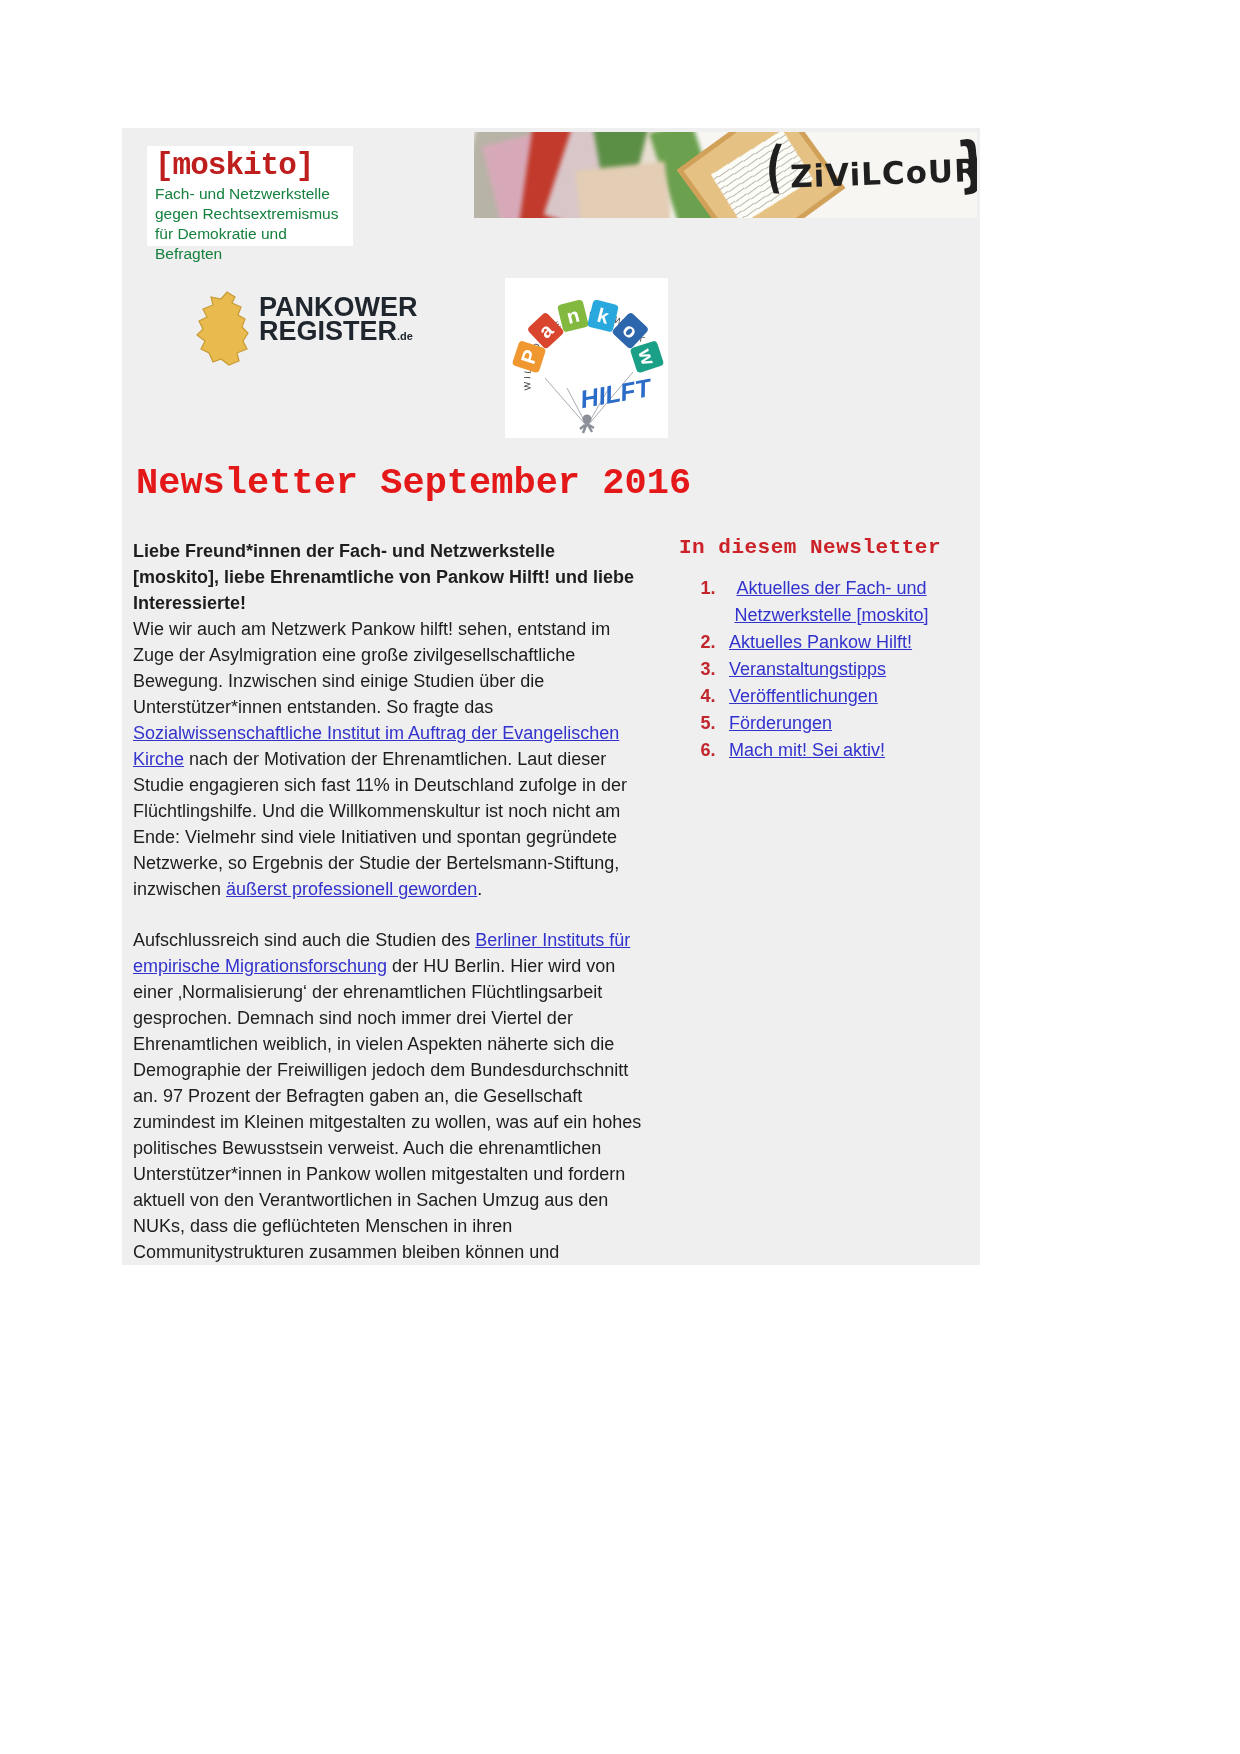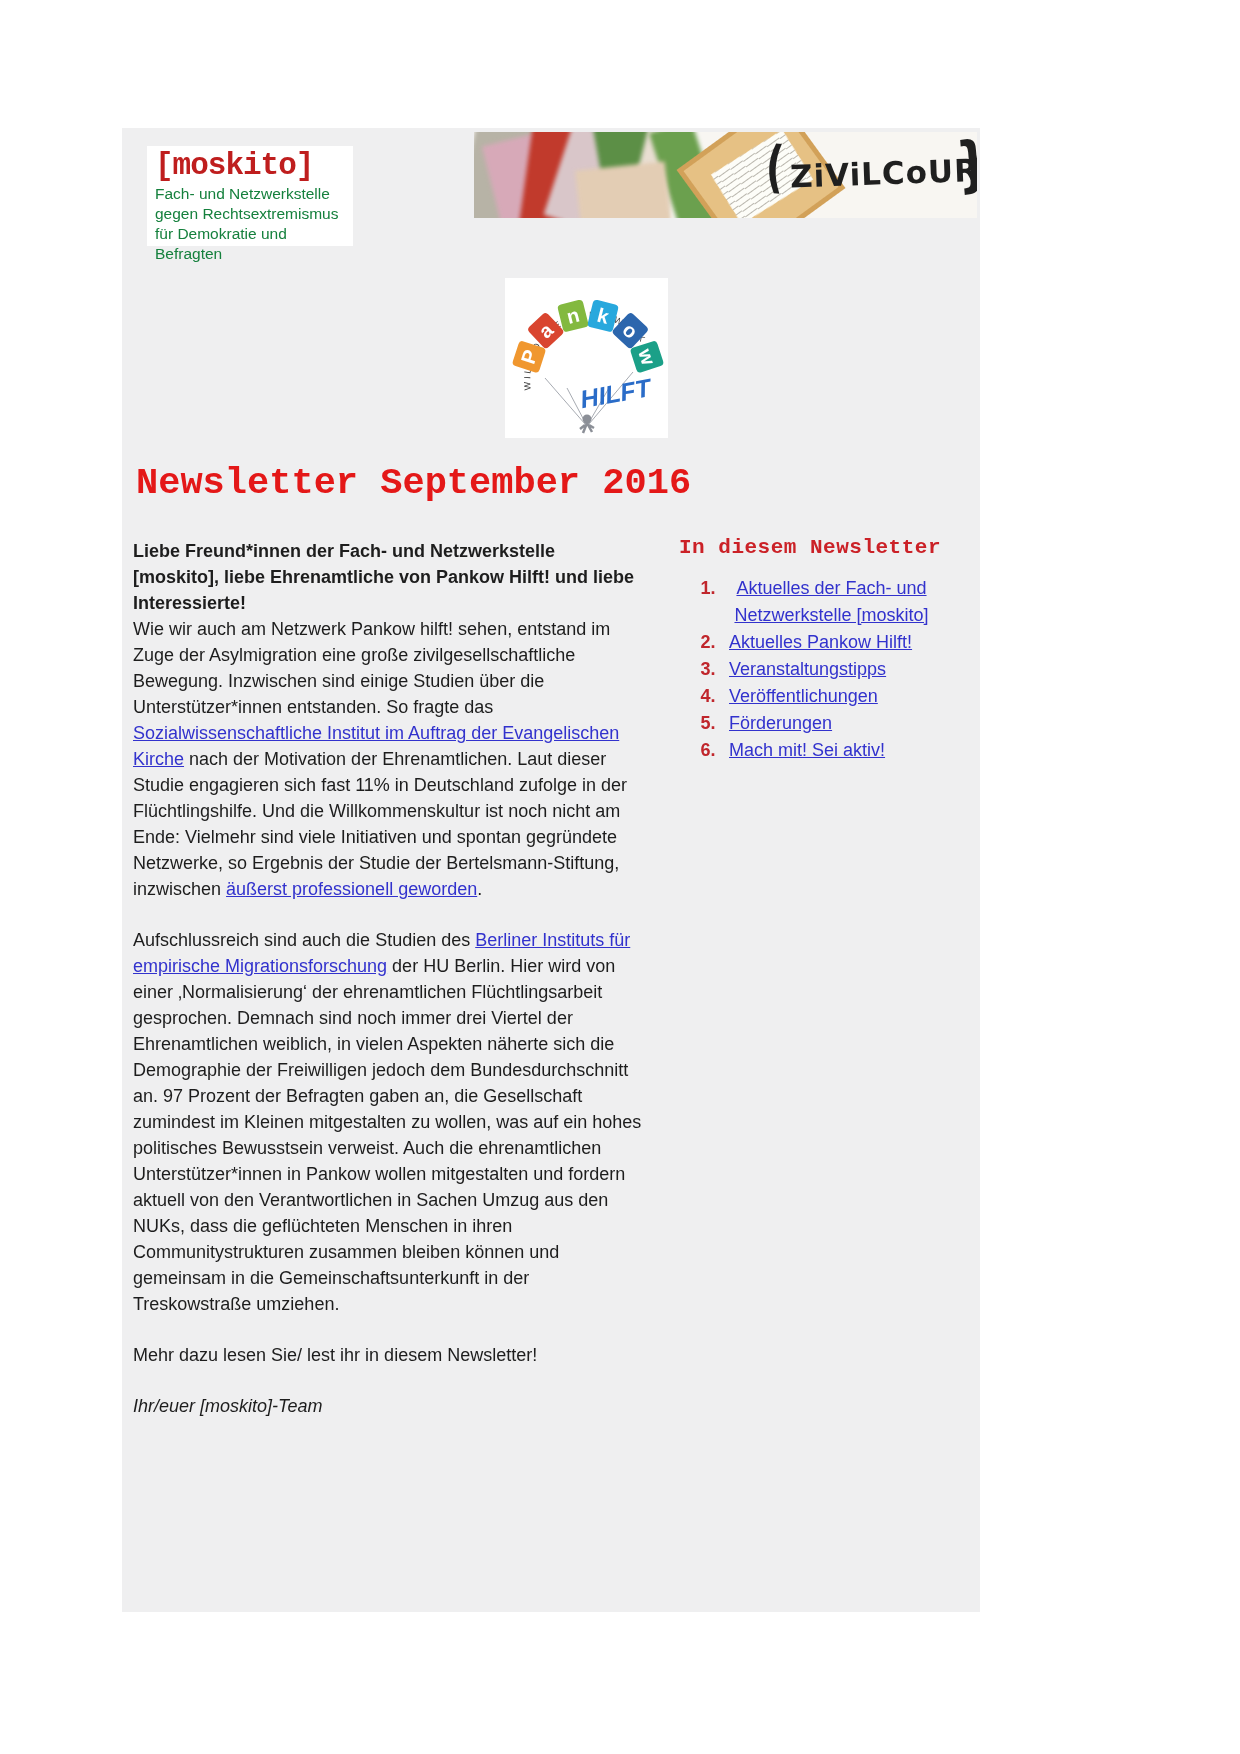--- a/index.html
+++ b/index.html
@@ -1,16 +1,16 @@
 <!DOCTYPE html>
 <html><head>
 <meta charset="utf-8">
 <style>
   html,body{margin:0;padding:0;background:#ffffff;}
-  .page{position:relative;width:1240px;height:1754px;background:#ffffff;
+  .page{position:relative;width:1240px;height:1265px;background:#ffffff;
         font-family:"Liberation Sans",sans-serif;overflow:hidden;border-radius:17px;}
   .panel{position:absolute;left:122px;top:128px;width:858px;height:1484px;background:#efeff0;}
 
   
   .moskito-box{position:absolute;left:147px;top:146px;width:206px;height:100px;background:#ffffff;
                padding:2px 8px;box-sizing:border-box;}
   .moskito-title{font-family:"Liberation Mono","DejaVu Sans Mono",monospace;font-weight:bold;
                  font-size:31px;color:#bf1e1e;letter-spacing:-1px;line-height:36px;}
   .moskito-sub{font-size:15.5px;color:#15803d;line-height:20px;}
 
@@ -89,20 +89,29 @@
     <div class="blob b7"></div>
     <div class="blob b8"></div>
     <div class="frame">
       <div class="slip"></div>
     </div>
     <div class="hand bracket-l">(</div>
     <div class="hand zivil">ZiViLCoURAGE</div>
     <div class="hand bracket-r">}</div>
   </div>
 
+  <div class="register">
+    <svg width="62" height="80" viewBox="0 0 62 78">
+      <path d="M34,3 L42,8 L39,14 L48,18 L45,26 L52,30 L49,38 L55,44 L50,52 L54,60 L44,64 L46,72 L36,76 L28,70 L20,73 L16,64 L8,60 L12,52 L4,46 L10,40 L6,32 L14,28 L10,20 L20,16 L18,8 L28,10 Z" fill="#e9ba4e" stroke="#c79a33" stroke-width="1.2"></path>
+    </svg>
+    <div class="reg-text">
+      <div class="reg-l1">PANKOWER</div>
+      <div class="reg-l2"><span>REGISTER</span><span class="reg-de">.de</span></div>
+    </div>
+  </div>
 
   <div class="hilft-box">
     <svg width="163" height="160" viewBox="0 0 163 160">
       <defs>
         <path id="arcPath" d="M 26,112 A 60 60 0 1 1 148,92" fill="none"></path>
       </defs>
       <text font-size="9" fill="#3a3a3a" letter-spacing="2.5" font-family="Liberation Sans, sans-serif">
         <textPath href="#arcPath">WILLKOMMENSNETZWERK</textPath>
       </text>
       <line x1="40" y1="100" x2="80" y2="146" stroke="#a7abb2" stroke-width="1"></line>

